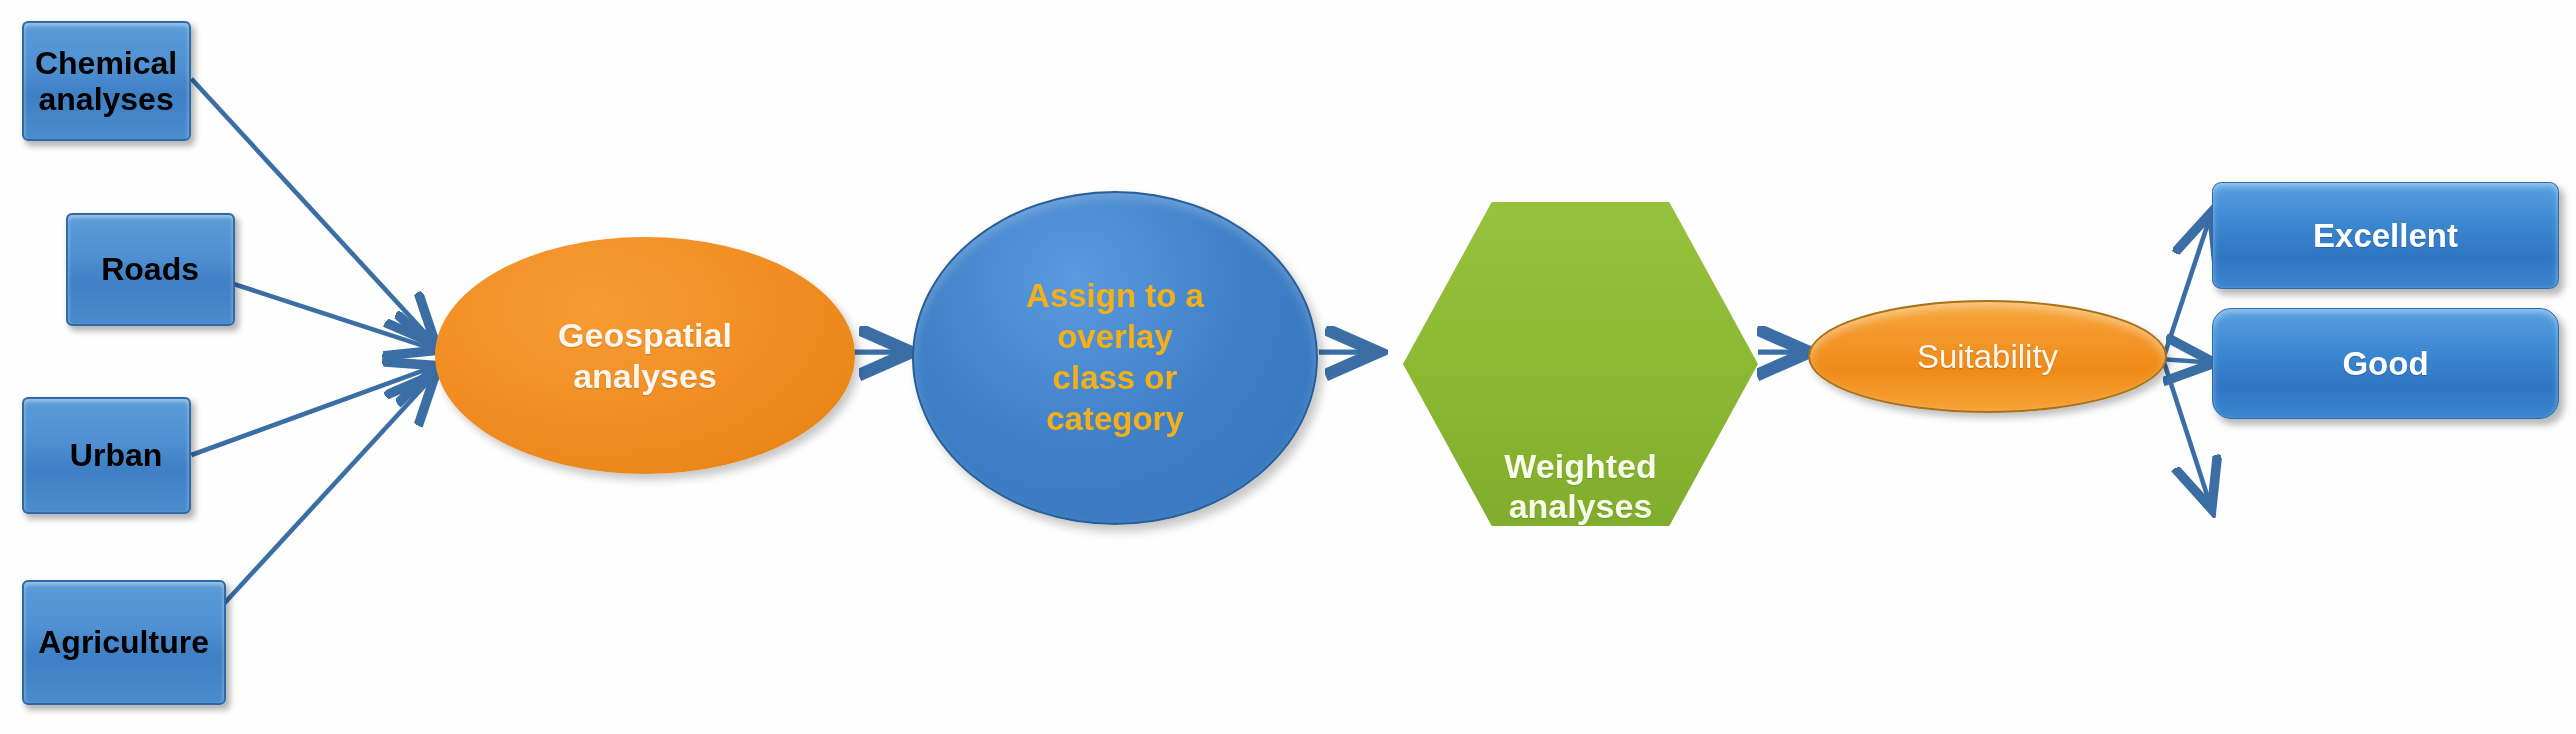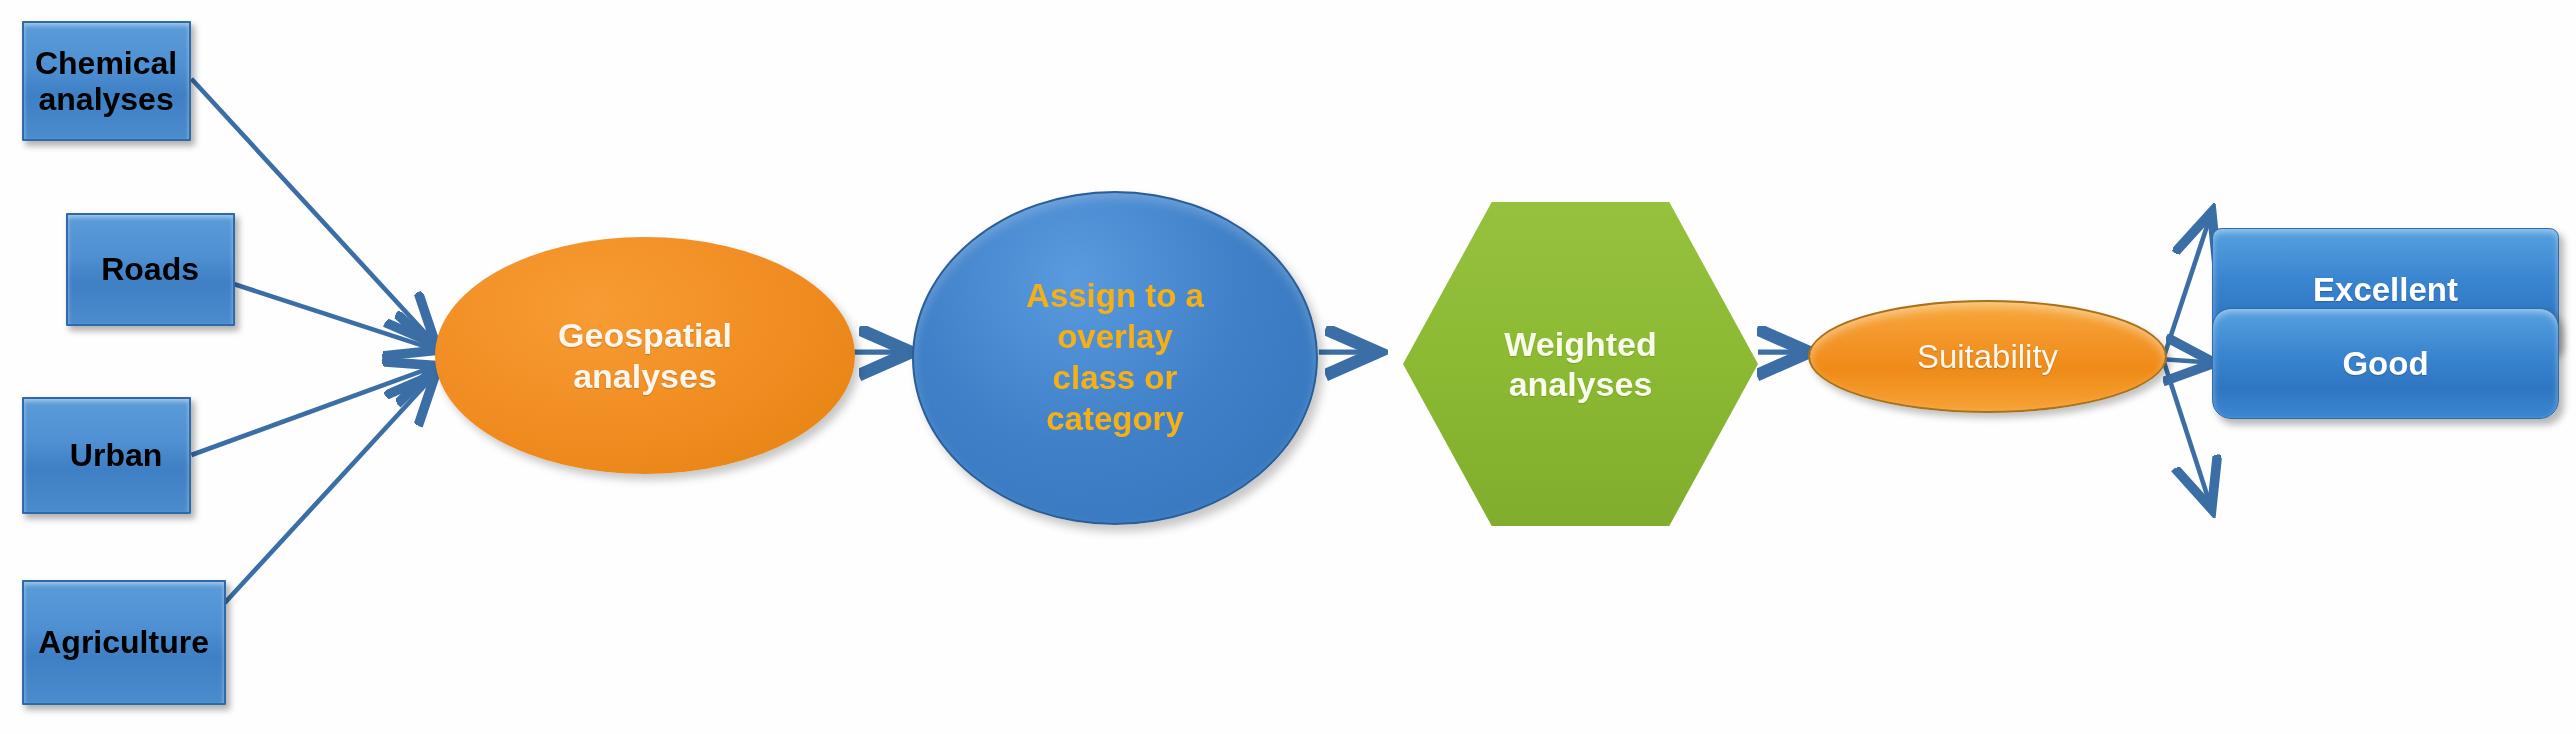--- a/index.html
+++ b/index.html
@@ -10,21 +10,21 @@
 
   #edges{position:absolute;left:0;top:0;width:2576px;height:735px;z-index:1;pointer-events:none;}
 
   .node{position:absolute;z-index:2;display:flex;align-items:center;justify-content:center;
         text-align:center;box-sizing:border-box;}
 
   
   .inbox{
     background:linear-gradient(to bottom,#5b9bd8 0%,#4e90d2 38%,#3f7fc4 62%,#4a8ccd 100%);
     border:2px solid #2f6aa8;
-    border-radius:1px;
+    border-radius:6px;
     box-shadow:3.9px 4.6px 5.9px rgba(0,0,0,0.30), inset 0 2.6px 4.6px rgba(255,255,255,0.45);
     color:#000000;
     font-weight:bold;
     line-height:1.14;
   }
 
   
   .outbox{
     background:linear-gradient(to bottom,#56a0e0 0%,#3b86d0 40%,#2f76c2 72%,#3b86d0 100%);
     border:1.3px solid #2b6cac;
@@ -138,32 +138,32 @@
 
   <div class="node ellipse blue-ellipse" style="left:912px;top:191px;width:406px;height:334px;font-size:33px;">
     <div>
       <span class="nlabel">Assign to a</span>
       <span class="nlabel">overlay</span>
       <span class="nlabel">class or</span>
       <span class="nlabel">category</span>
     </div>
   </div>
 
-  <div class="node hexagon" style="left:1403px;top:202px;width:355px;height:324px;font-size:34px;">
+  <div class="node hexagon" style="left:1403px;top:202px;width:355px;height:324px;font-size:34px;align-items:flex-end;">
     <div>
       <span class="nlabel">Weighted</span>
       <span class="nlabel">analyses</span>
     </div>
   </div>
 
   <div class="node ellipse suitability-ellipse" style="left:1808px;top:300px;width:359px;height:113px;font-size:33px;">
     <span class="nlabel">Suitability</span>
   </div>
 
-  <div class="node outbox" style="left:2212px;top:182px;width:347px;height:124px;font-size:33px;margin-top:46px;">
+  <div class="node outbox" style="left:2212px;top:182px;width:347px;height:107px;font-size:33px;">
     <span class="nlabel">Excellent</span>
   </div>
 
   <div class="node outbox" style="left:2212px;top:308px;width:347px;height:111px;font-size:33px;border-radius:19px;">
     <span class="nlabel">Good</span>
   </div>
 
 
 </div>
 

